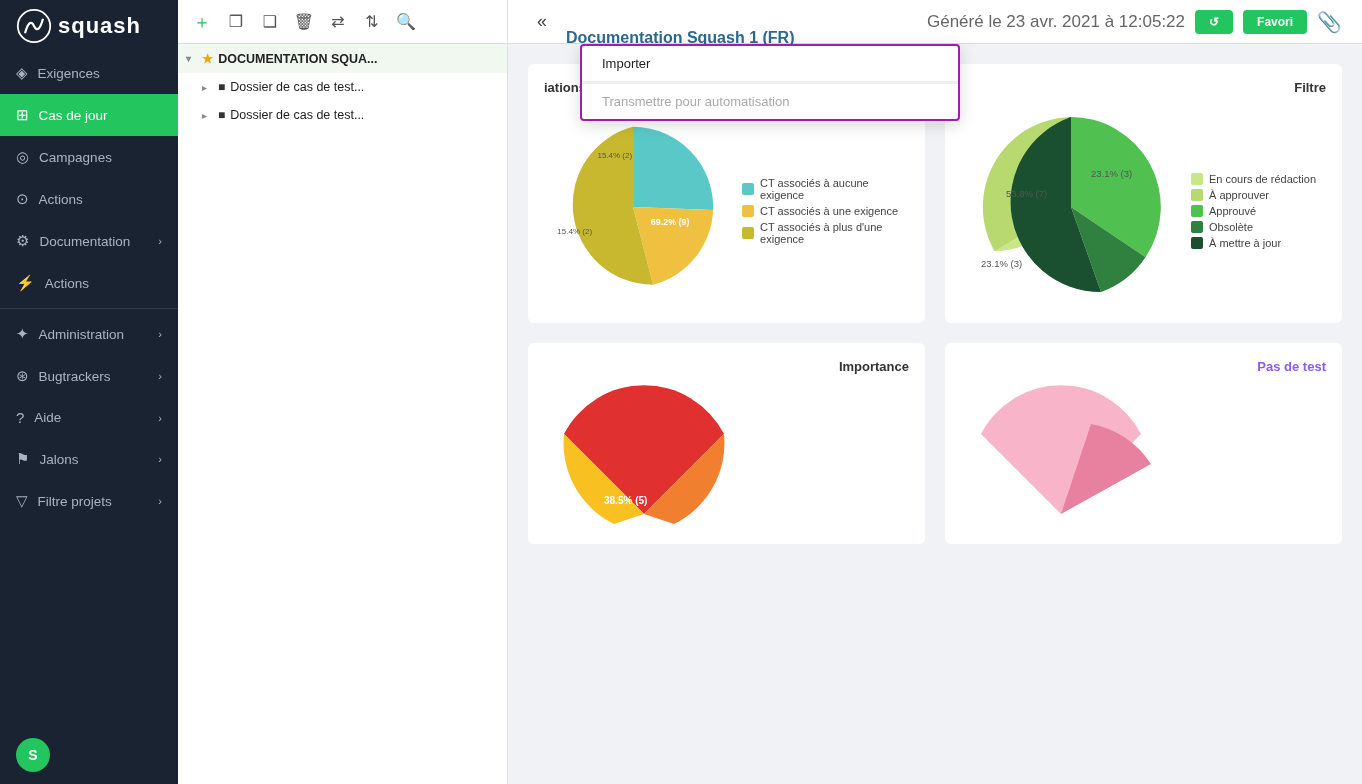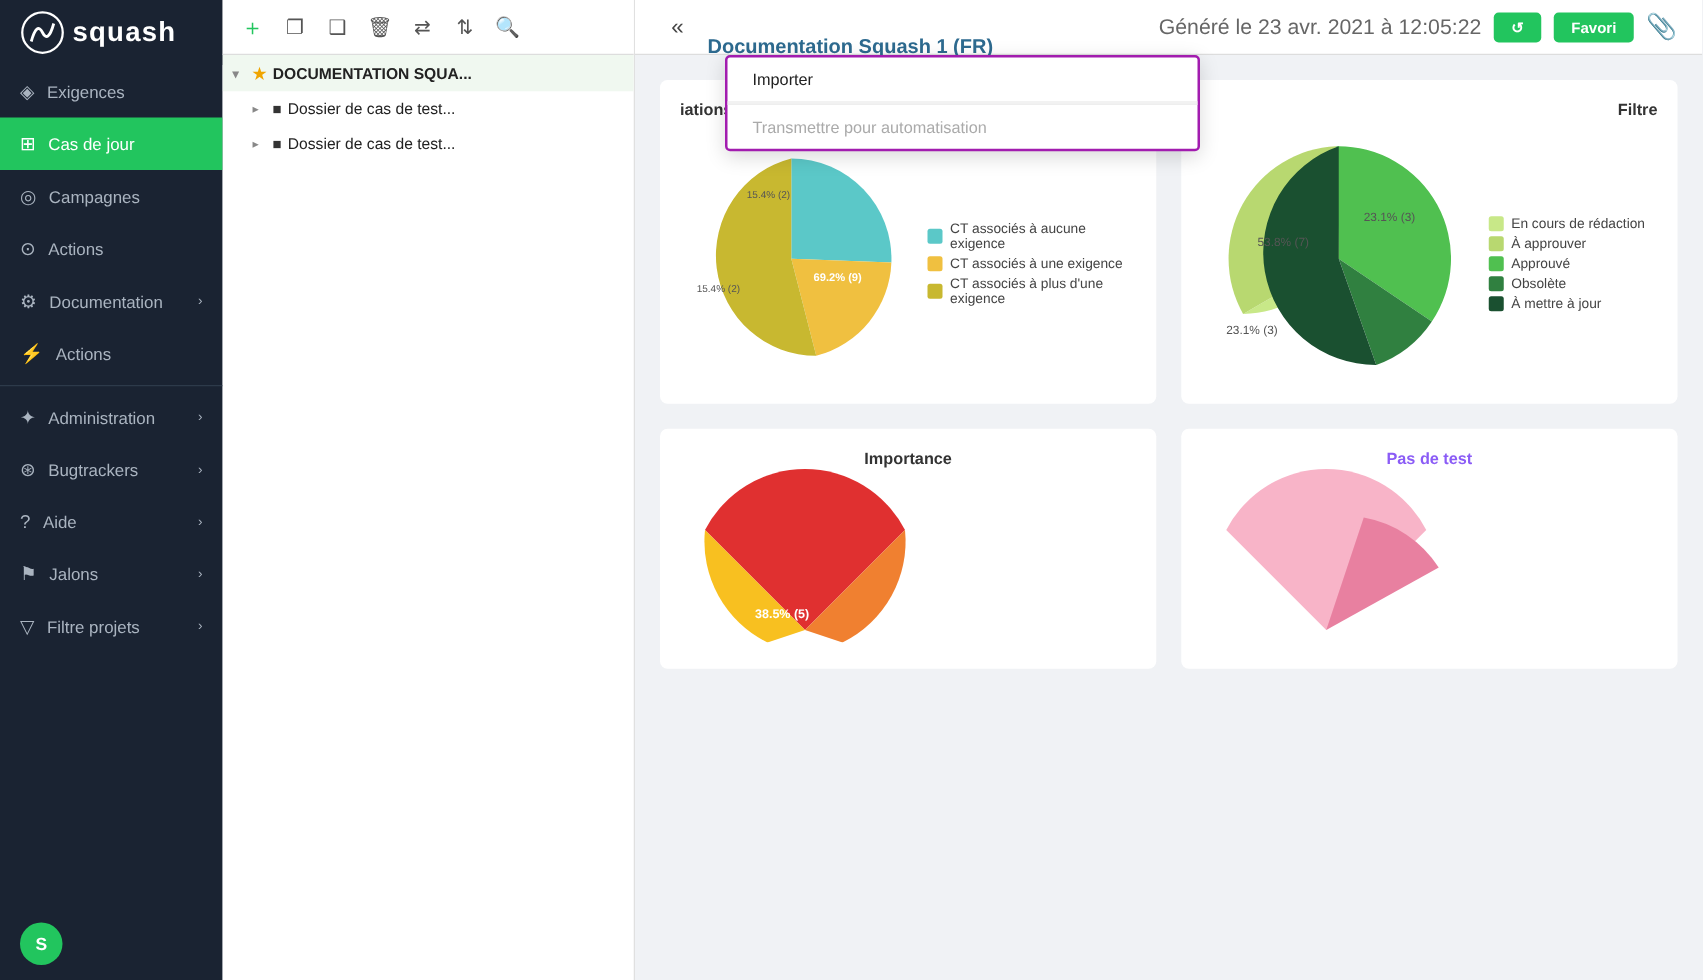--- a/index.html
+++ b/index.html
@@ -231,22 +231,22 @@
     .bottom-chart-card {
       background: #fff;
       border-radius: 6px;
       padding: 16px;
       flex: 1;
     }
     .bottom-chart-title {
       font-size: 13px;
       font-weight: 700;
       color: #333;
-      text-align: center;
-      margin-bottom: 0;
+      text-align: right;
+      margin-bottom: 10px;
     }
     .bottom-chart-title.purple { color: #8b5cf6; }
   </style>
 </head>
 <body>
 
 <div class="sidebar">
   <div class="sidebar-logo">
     <svg class="logo-icon" viewBox="0 0 40 40">
       <ellipse cx="20" cy="20" rx="18" ry="18" fill="none" stroke="#fff" stroke-width="2"></ellipse>

